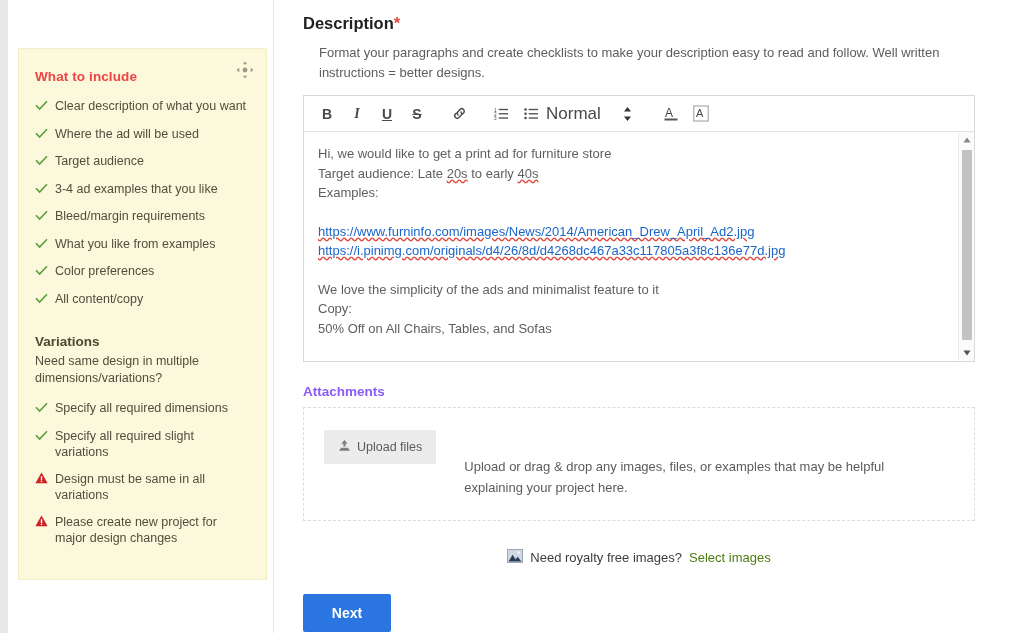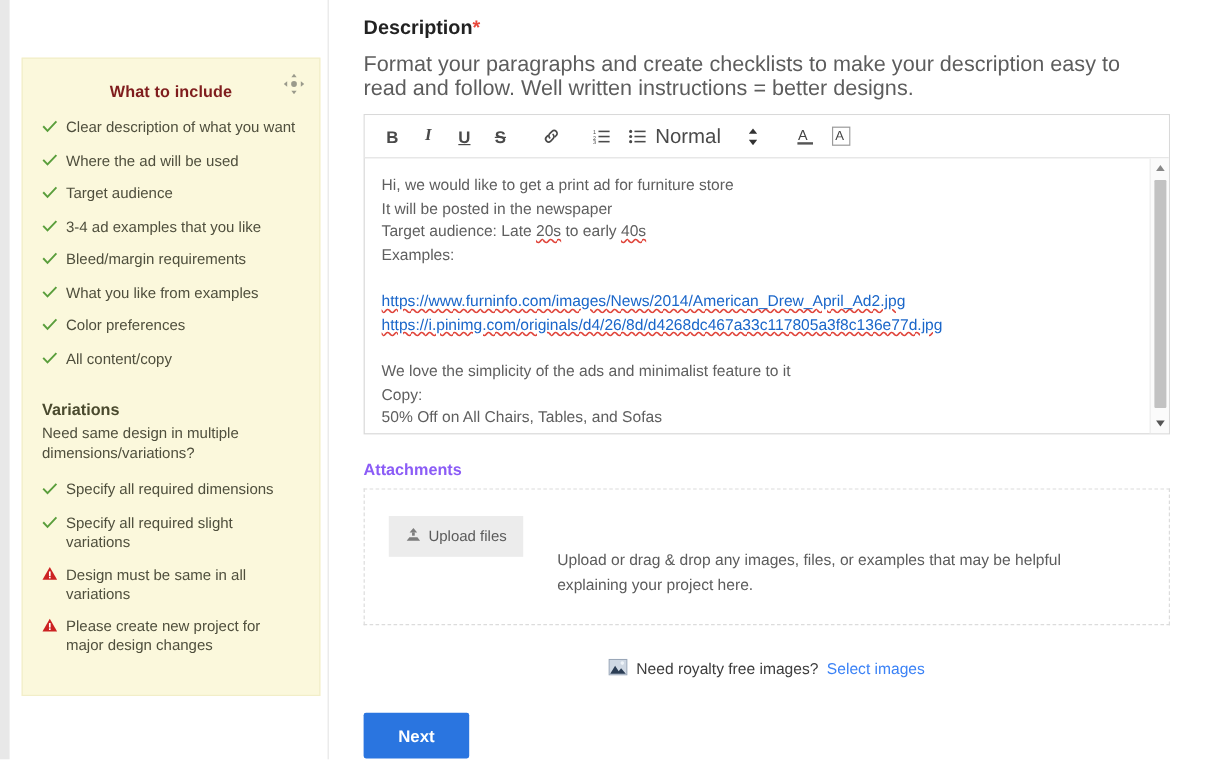--- a/index.html
+++ b/index.html
@@ -38,24 +38,23 @@
     padding: 18px 16px 22px 16px;
   }
   .drag-handle {
     position: absolute; top: 12px; right: 12px;
     width: 18px; height: 18px;
     cursor: move;
   }
   .sb-title {
     font-size: 13.5px;
     font-weight: bold;
-    color: #7f1d1d;
+    color: #ef4444;
     margin: 2px 0 14px 0;
     letter-spacing: .1px;
-    text-align: center;
   }
   .sb-sub-title {
     font-size: 13.5px;
     font-weight: bold;
     color: #4a4a2e;
     margin: 0 0 4px 0;
   }
   .sb-sub-text {
     font-size: 12.5px;
     color: #4f4f3d;
@@ -86,25 +85,25 @@
     width: 700px;
   }
   .section-title {
     font-size: 16.5px;
     font-weight: bold;
     color: #222222;
     margin: 14px 0 10px 0;
   }
   .section-title .req { color: #e8483c; font-weight: bold; }
   .section-desc {
-    font-size: 18px;
+    font-size: 13px;
     color: #5d5d5d;
     line-height: 20px;
     width: 640px;
-    margin: 0 0 12px 0;
+    margin: 0 0 12px 16px;
   }
 
   
   .editor {
     width: 672px;
     border: 1px solid #d9d9d9;
     background: #ffffff;
   }
   .editor-toolbar {
     height: 36px;
@@ -238,21 +237,21 @@
     width: 672px;
     display: flex;
     align-items: center;
     justify-content: center;
     gap: 7px;
     margin-top: 28px;
     font-size: 13px;
     color: #3d3d3d;
   }
   .royalty-link {
-    color: #3b82f6;
+    color: #4d7c0f;
     cursor: pointer;
   }
 
   
   .next-btn {
     margin-top: 28px;
     width: 88px;
     height: 38px;
     background: #2a75e0;
     color: #ffffff;
@@ -469,21 +468,20 @@
           <svg width="16" height="17" viewBox="0 0 16 17">
             <rect x="0.8" y="1" width="14.4" height="15" fill="none" stroke="#9a9a9a" stroke-width="1"></rect>
             <text x="3" y="12" font-size="11" font-family="Liberation Sans, sans-serif" fill="#444">A</text>
           </svg>
         </div>
       </div>
 
       <div class="editor-body-wrap">
         <div class="editor-body">
           <div class="ln">Hi, we would like to get a print ad for furniture store</div>
-          <div class="ln">It will be posted in the newspaper</div>
           <div class="ln"><span>Target audience: Late </span><span class="spell">20s</span><span> to early </span><span class="spell">40s</span></div>
           <div class="ln">Examples:</div>
           <div class="blank"></div>
           <div class="ln"><span class="elink spellwrap">https://www.furninfo.com/images/News/2014/American_Drew_April_Ad2.jpg</span></div>
           <div class="ln"><span class="elink spellwrap">https://i.pinimg.com/originals/d4/26/8d/d4268dc467a33c117805a3f8c136e77d.jpg</span></div>
           <div class="blank"></div>
           <div class="ln">We love the simplicity of the ads and minimalist feature to it</div>
           <div class="ln">Copy:</div>
           <div class="ln">50% Off on All Chairs, Tables, and Sofas</div>
         </div>

